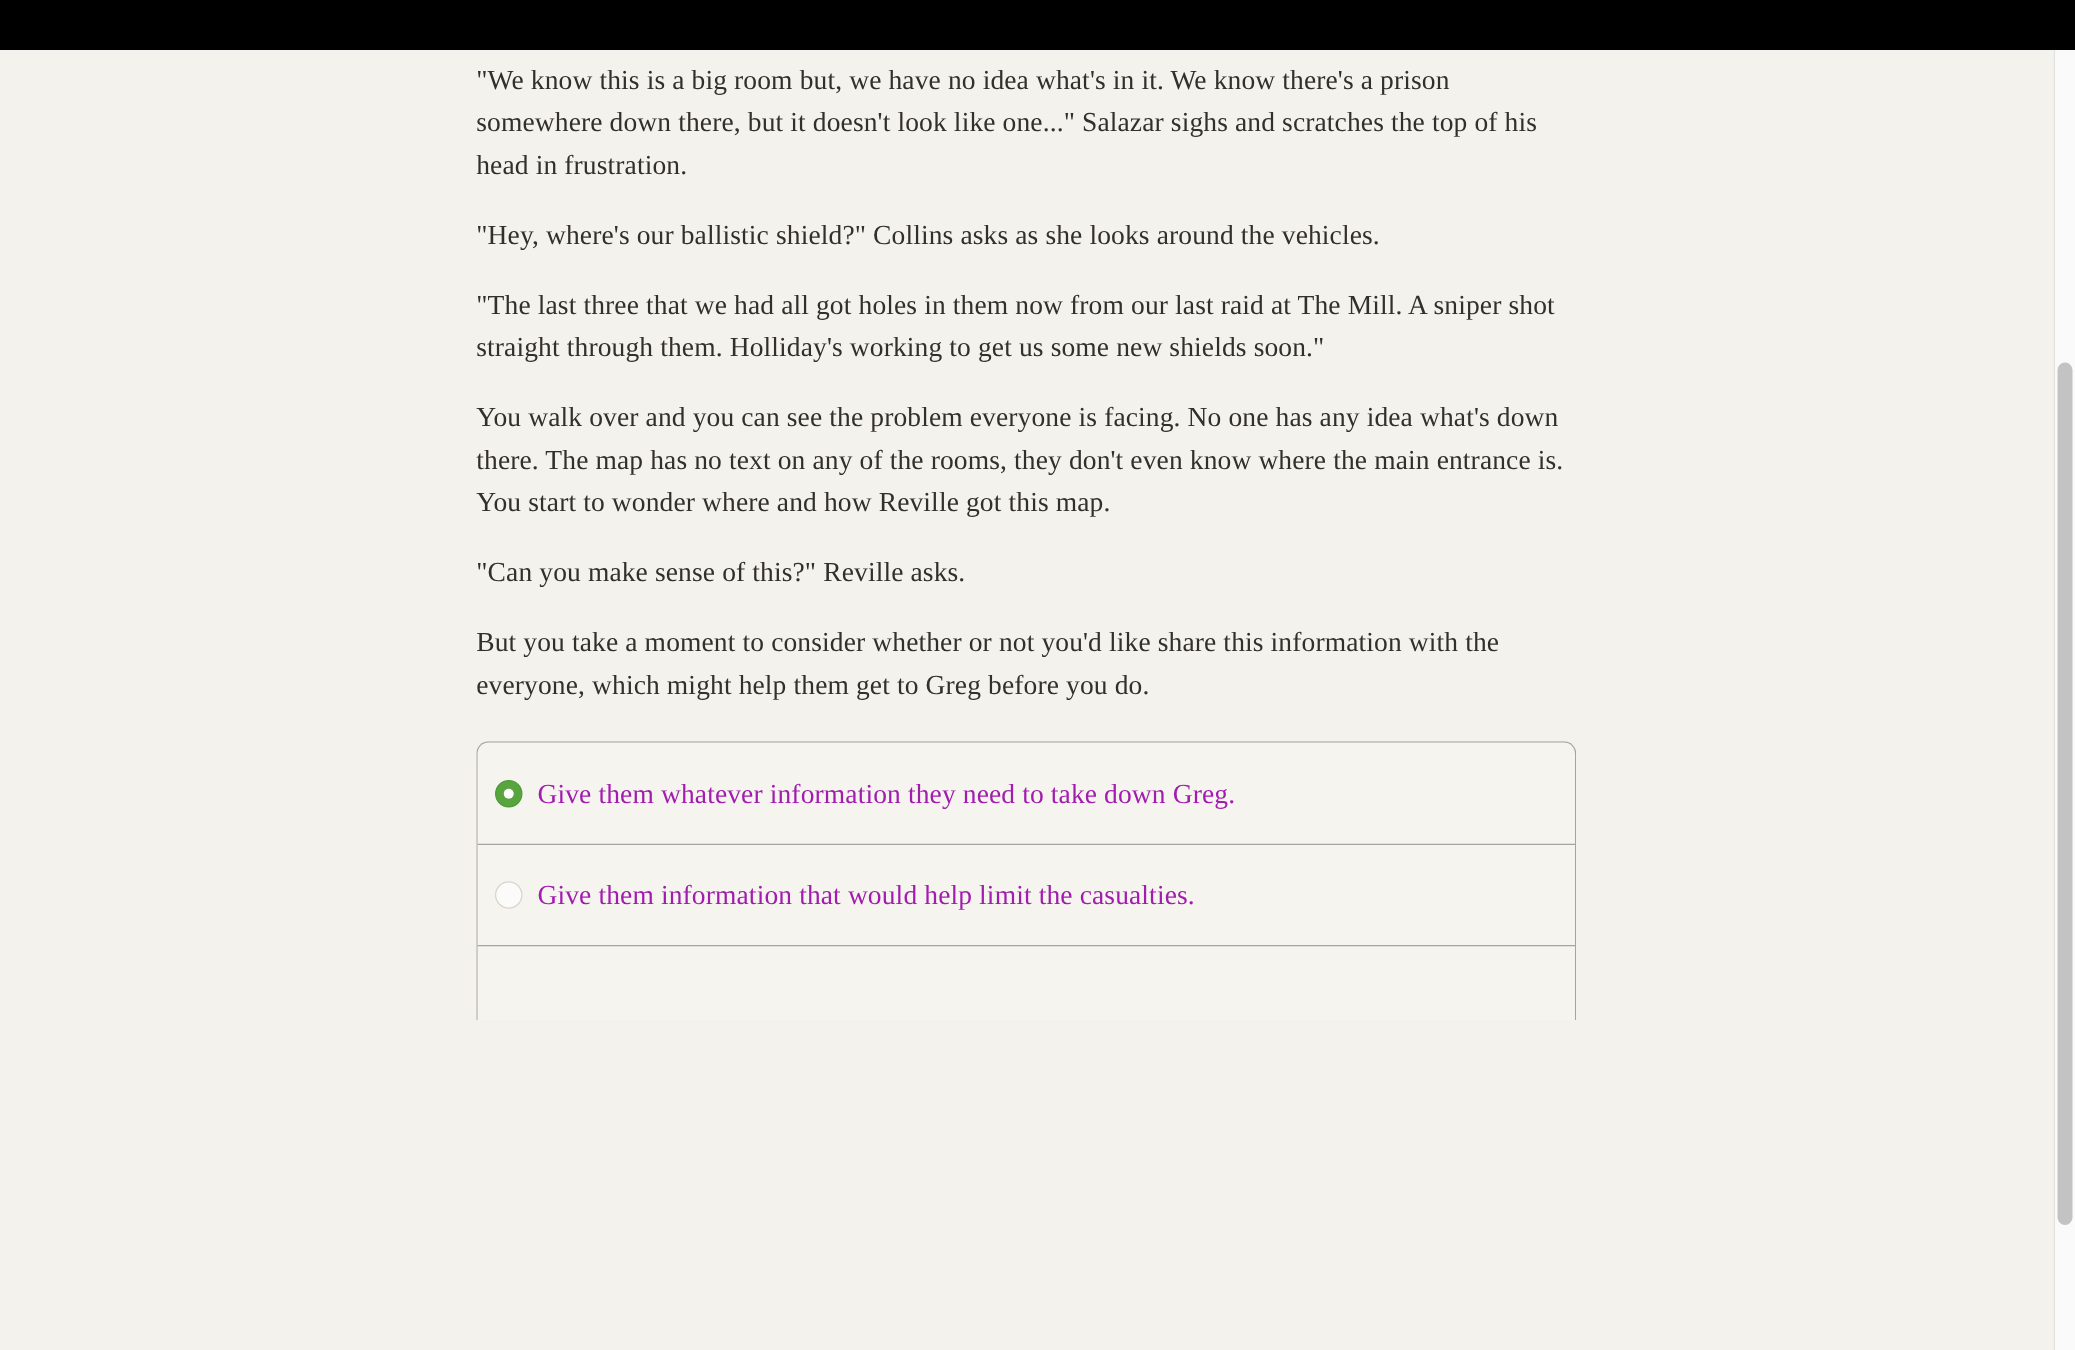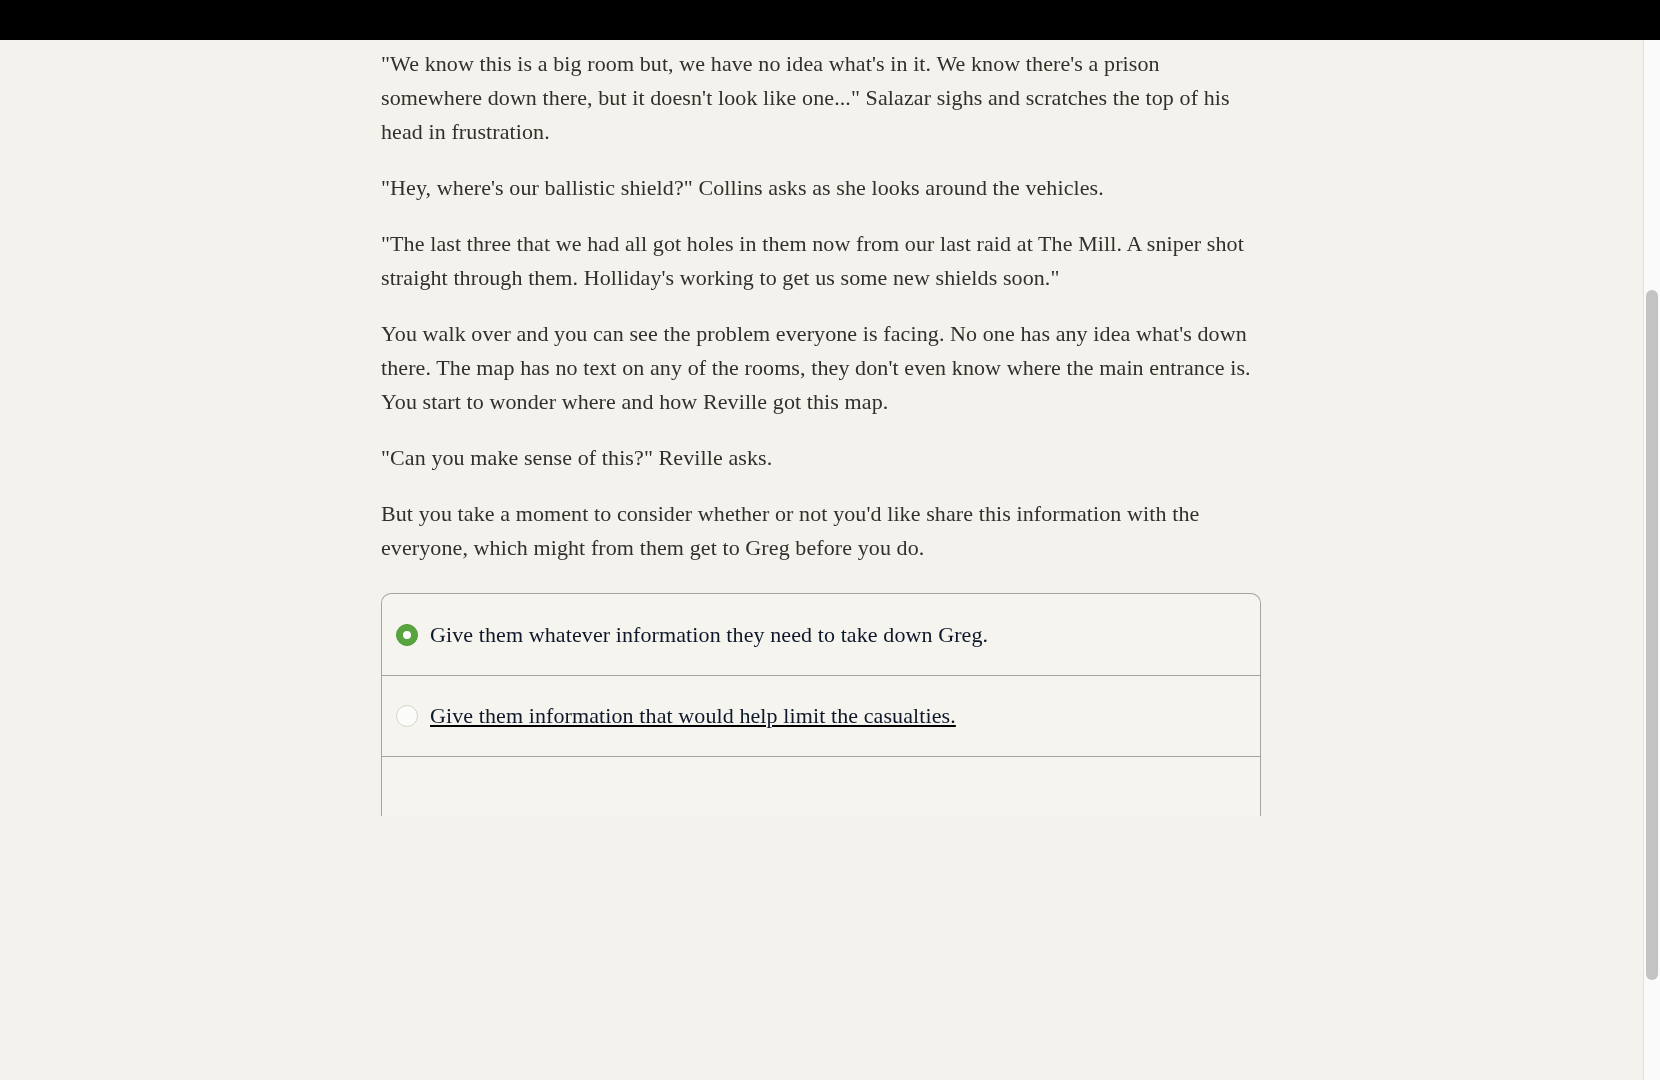--- a/index.html
+++ b/index.html
@@ -41,21 +41,21 @@
     overflow: hidden;
   }
   .choice {
     box-sizing: border-box;
     height: 81px;
     display: flex;
     align-items: center;
     padding: 0 18px 0 14px;
     cursor: pointer;
   }
-  .choice + .choice { border-top: 1.5px solid #a5a4a0; text-decoration: underline; }
+  .choice + .choice { border-top: 1.5px solid #a5a4a0; }
   .choice-stub { height: 60px; }
   .radio {
     flex: 0 0 auto;
     width: 22px; height: 22px;
     border-radius: 50%;
     box-sizing: border-box;
     background: #fbfbf9;
     border: 1.5px solid #d8d5ce;
     display: flex;
     align-items: center;
@@ -67,21 +67,21 @@
     border: 1px solid #4e9a37;
   }
   .radio.selected .dot {
     width: 8px; height: 8px;
     border-radius: 50%;
     background: #ffffff;
   }
   .choice-label {
     font-size: 22px;
     line-height: 30px;
-    color: #0f172a;
+    color: #a21caf;
     letter-spacing: 0.1px;
   }
   .scrollbar-track {
     position: absolute;
     right: 0; top: 40px;
     width: 16px; height: 1040px;
     background: #fafafa;
     border-left: 1px solid #e0e0e0;
   }
   .scrollbar-thumb {
@@ -96,21 +96,21 @@
 <body>
 
 <div class="top-bar"></div>
 
 <main class="content">
   <p class="para">"We know this is a big room but, we have no idea what's in it. We know there's a prison somewhere down there, but it doesn't look like one..." Salazar sighs and scratches the top of his head in frustration.</p>
   <p class="para">"Hey, where's our ballistic shield?" Collins asks as she looks around the vehicles.</p>
   <p class="para">"The last three that we had all got holes in them now from our last raid at The Mill. A sniper shot straight through them. Holliday's working to get us some new shields soon."</p>
   <p class="para">You walk over and you can see the problem everyone is facing. No one has any idea what's down there. The map has no text on any of the rooms, they don't even know where the main entrance is. You start to wonder where and how Reville got this map.</p>
   <p class="para">"Can you make sense of this?" Reville asks.</p>
-  <p class="para">But you take a moment to consider whether or not you'd like share this information with the everyone, which might from them get to Greg before you do.</p>
+  <p class="para">But you take a moment to consider whether or not you'd like share this information with the everyone, which might help them get to Greg before you do.</p>
 
   <div class="choices">
 
     <div class="choice">
       <span class="radio selected">
           <span class="dot"></span>
         </span>
       <span class="choice-label">Give them whatever information they need to take down Greg.</span>
     </div>
 

